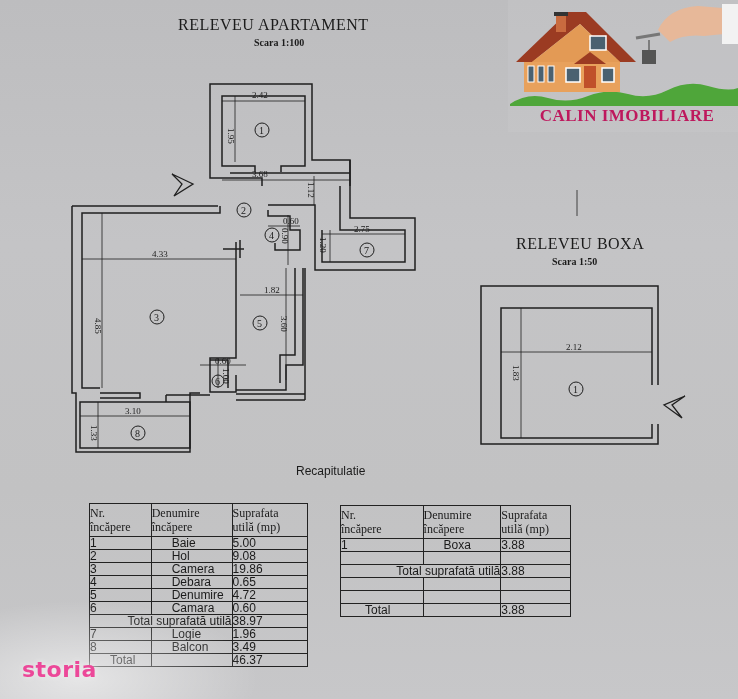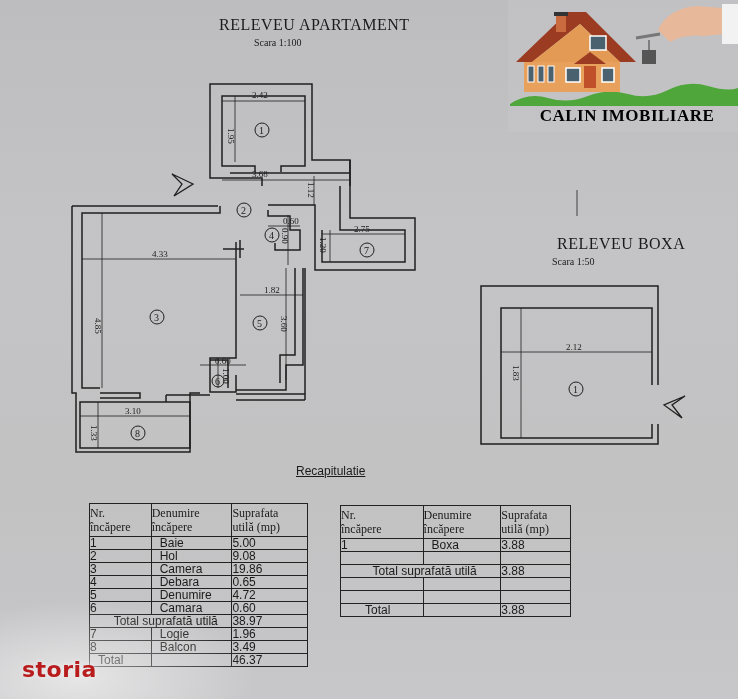--- a/index.html
+++ b/index.html
@@ -2,34 +2,34 @@
 <html><head>
 <meta charset="utf-8">
 <style>
   html, body { margin:0; padding:0; }
   body {
     width:738px; height:699px; overflow:hidden; position:relative;
     background: linear-gradient(180deg,#bdbdbf 0%,#c4c4c6 35%,#c2c2c3 70%,#c7c7c9 100%);
     font-family: "Liberation Serif", serif; color:#1b1b1b;
   }
   .abs { position:absolute; }
-  .title { font-size:16px; letter-spacing:0.5px; white-space:nowrap;margin-left:41px; }
-  .scale { font-size:10px; white-space:nowrap; }
+  .title { font-size:16px; letter-spacing:0.5px; white-space:nowrap; }
+  .scale { font-size:10px; white-space:nowrap;font-weight:bold; }
   svg.plan { position:absolute; left:0; top:0; }
   .logo { position:absolute; left:508px; top:0; width:230px; height:132px; }
   .logo-text { position:absolute; left:522px; top:106px; width:210px; text-align:center;
-    font-family:"Liberation Serif", serif; font-weight:bold; font-size:17px; color:#000000; letter-spacing:0.5px; }
-  .recap { position:absolute; left:296px; top:464px; font-family:"Liberation Sans", sans-serif; font-size:12px;text-decoration:underline; }
+    font-family:"Liberation Serif", serif; font-weight:bold; font-size:17px; color:#be185d; letter-spacing:0.5px; }
+  .recap { position:absolute; left:296px; top:464px; font-family:"Liberation Sans", sans-serif; font-size:12px; }
   table.t { position:absolute; border-collapse:collapse; font-family:"Liberation Sans", sans-serif; font-size:12px; }
   table.t td { border:1.3px solid #222; padding:0; text-align:left; height:12px; line-height:12px; }
   table.t td.h { font-family:"Liberation Serif", serif; font-size:12px; line-height:14px; height:32px; }
-  table.t td.l { text-align:left; padding-left:8px; }
-  table.t td.span { text-align:center; padding-left:8px; }
+  table.t td.l { text-align:left; padding-left:20px; }
+  table.t td.span { text-align:right; padding-left:8px; }
   .storia { position:absolute; left:22px; top:657px; font-family:"DejaVu Sans", sans-serif; font-weight:bold;
-    font-size:22px; color:#b91c1c; letter-spacing:0.5px; text-shadow:0 0 6px rgba(255,255,255,0.6); }
+    font-size:22px; color:#ec4899; letter-spacing:0.5px; text-shadow:0 0 6px rgba(255,255,255,0.6); }
   .glare { position:absolute; left:0; top:600px; width:260px; height:99px;
     background: radial-gradient(ellipse at 30% 80%, rgba(255,255,255,0.55), rgba(255,255,255,0) 70%); }
   .lbl { font-family:"Liberation Serif", serif; font-size:9px; fill:#1b1b1b; }
   .num { font-family:"Liberation Serif", serif; font-size:10px; fill:#1b1b1b; }
 </style>
 </head>
 <body>
 
 <div class="abs title" style="left:178px;top:16px;">RELEVEU APARTAMENT</div>
 <div class="abs scale" style="left:254px;top:37px;">Scara 1:100</div>

